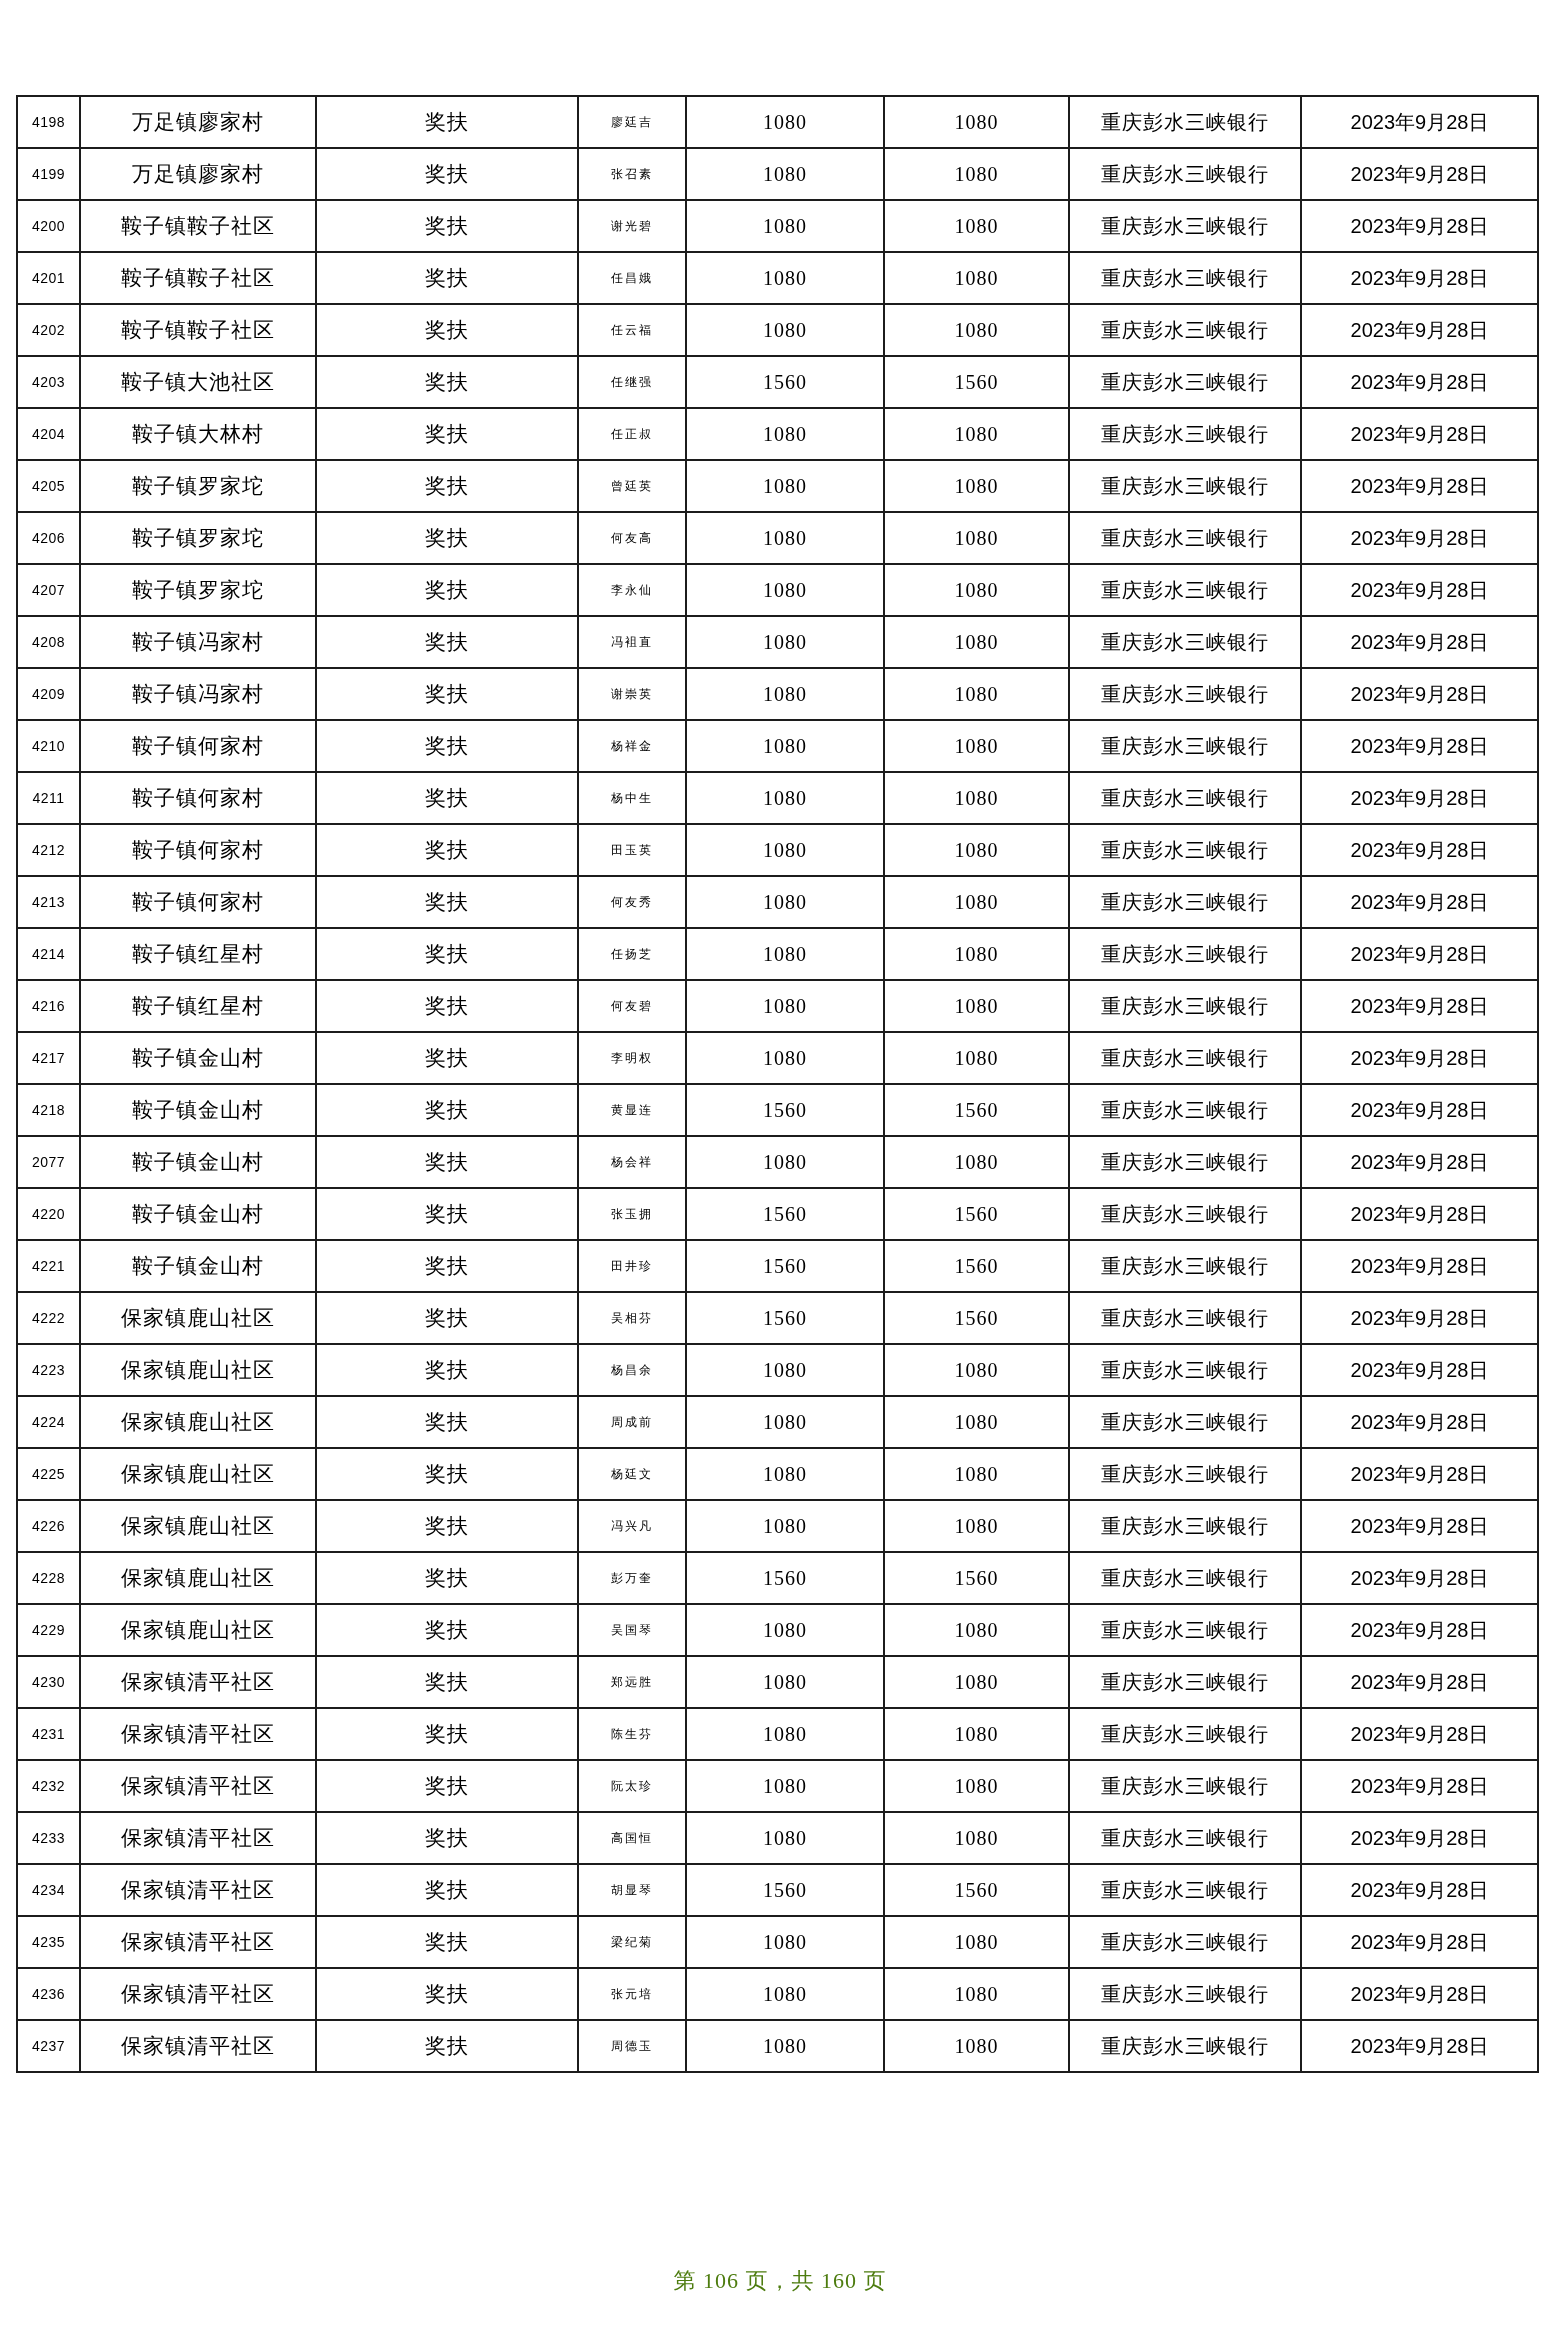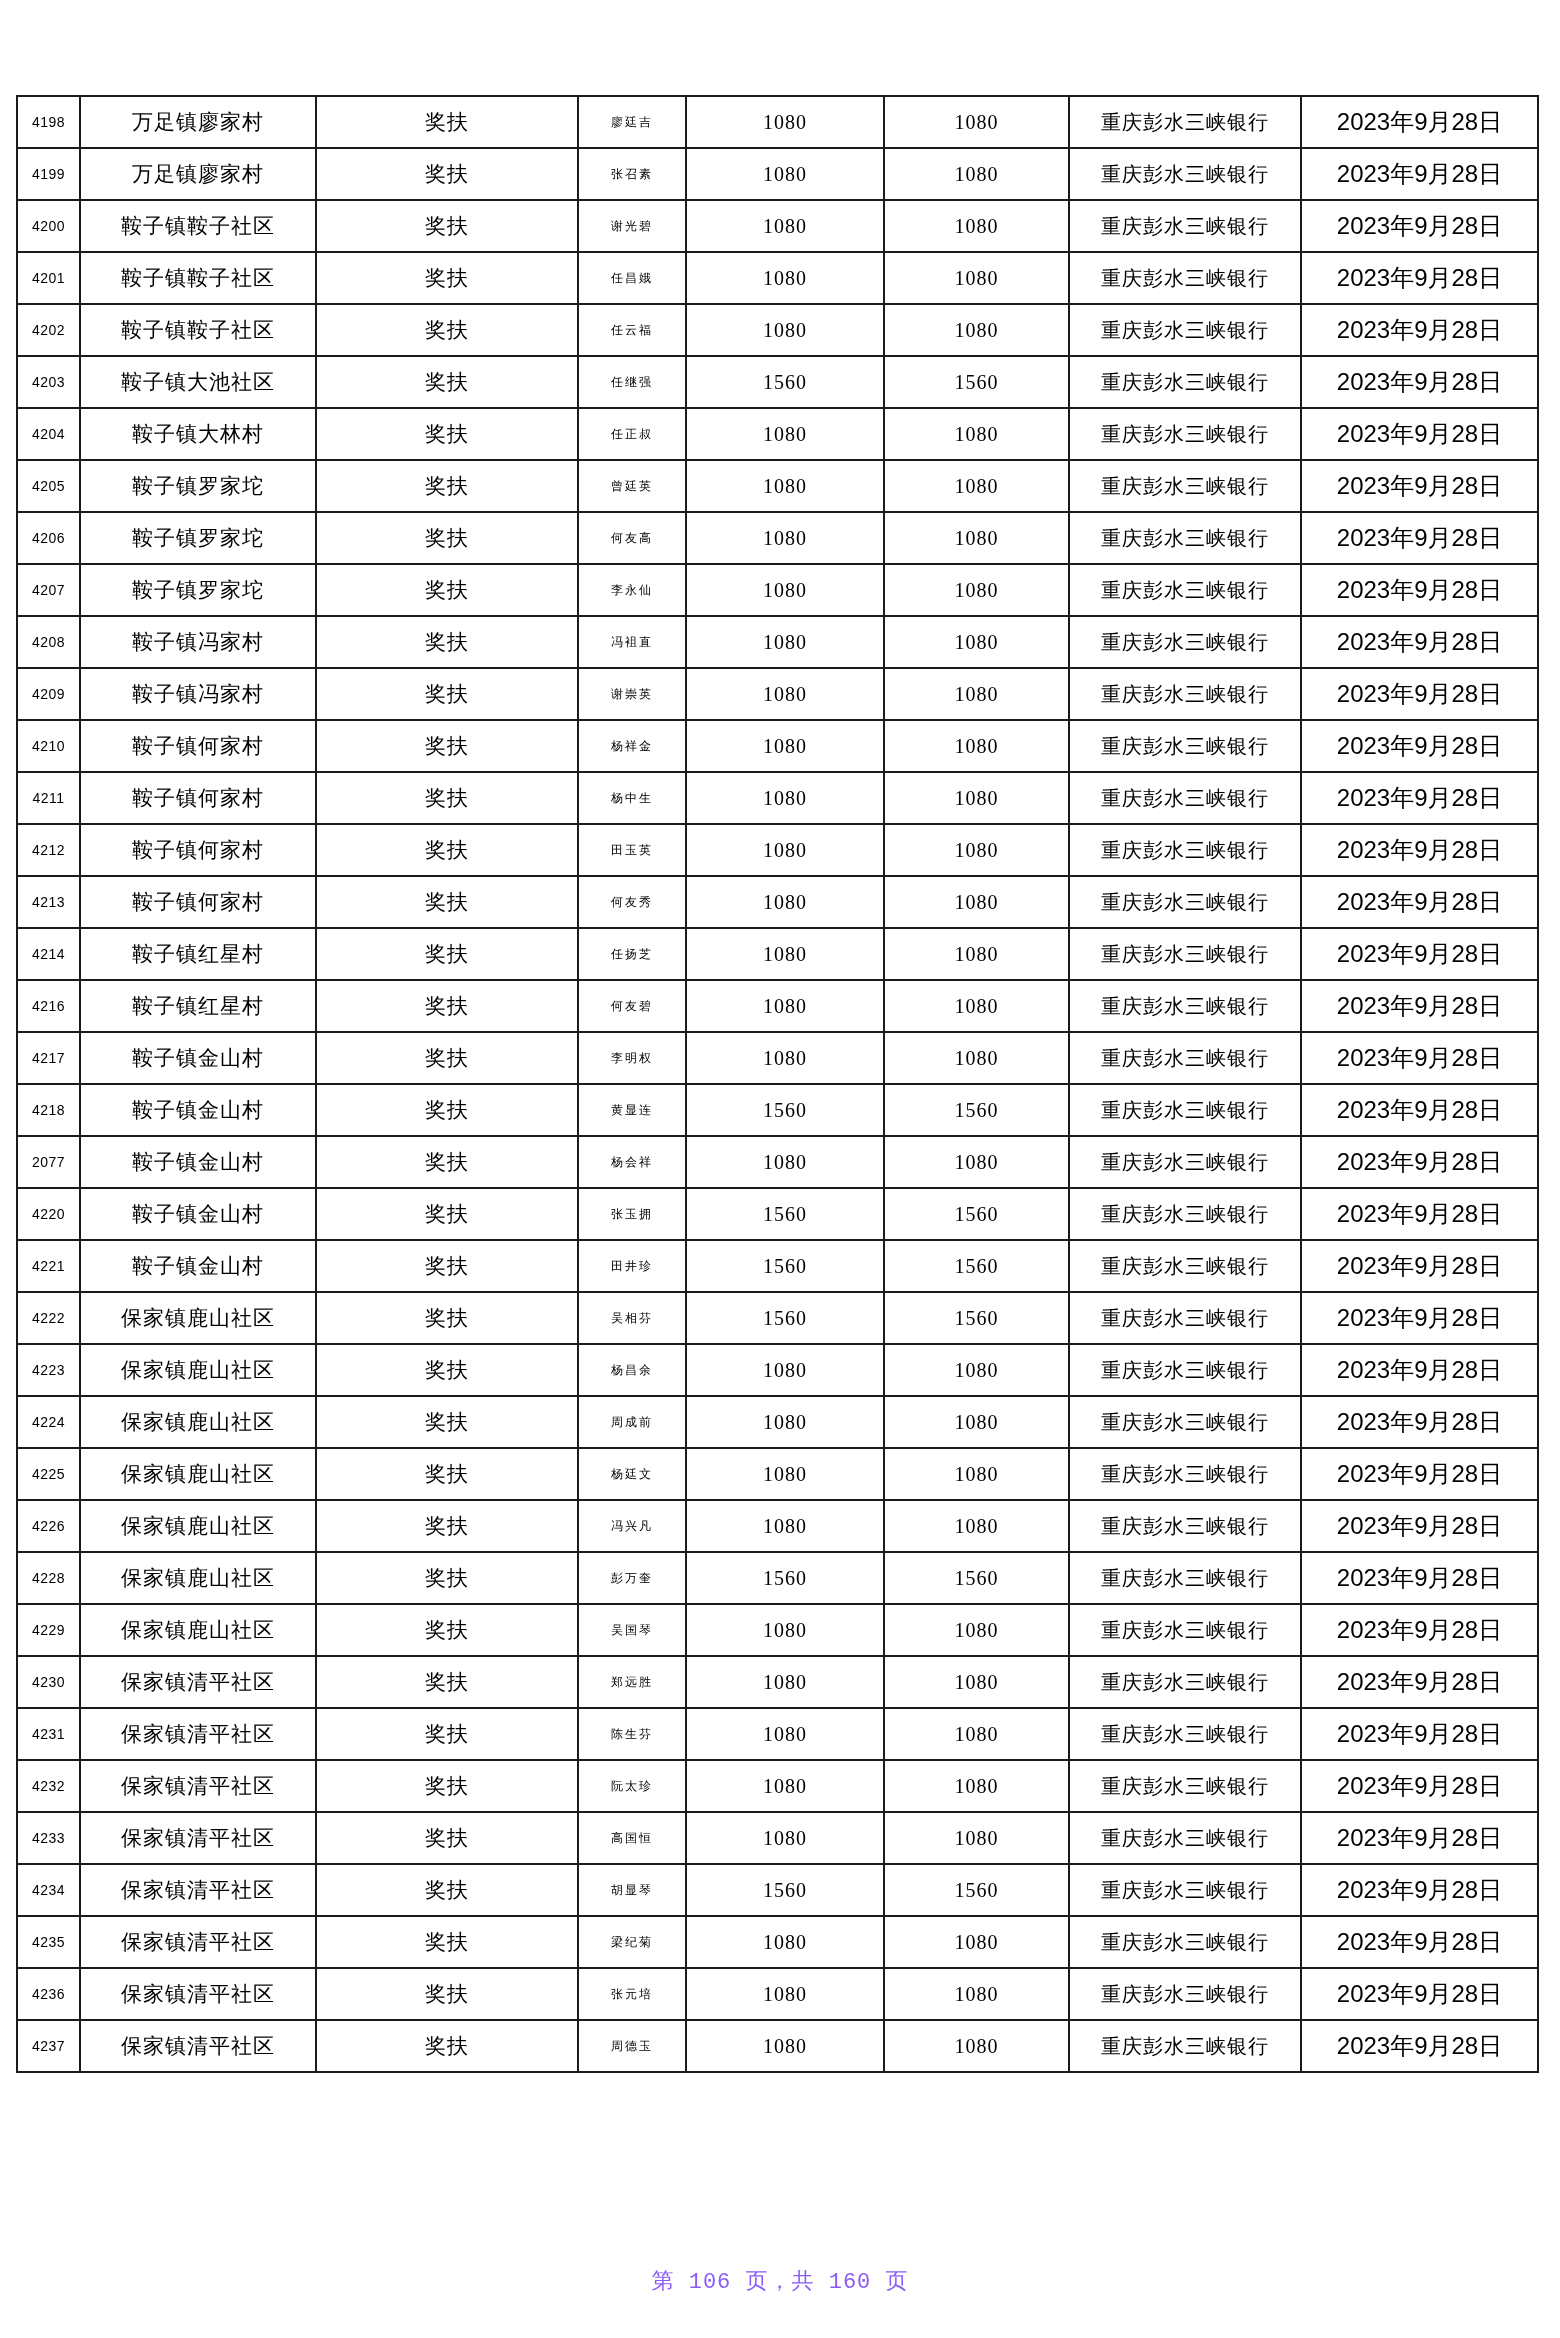--- a/index.html
+++ b/index.html
@@ -50,31 +50,31 @@
     font-size: 12px;
     letter-spacing: 2px;
   }
   .c-amount_standard, .c-amount_paid, .c-bank {
     font-family: "Liberation Serif", serif;
     font-size: 20px;
     letter-spacing: 1px;
   }
   .c-date {
     font-family: "Liberation Sans", sans-serif;
-    font-size: 24px;
+    font-size: 20px;
   }
   .page-footer {
     position: absolute;
     top: 2266px;
     left: 0;
     width: 100%;
     text-align: center;
-    font-family: Liberation Mono, monospace;
+    font-family: Liberation Serif, serif;
     font-size: 22px;
-    color: #8b5cf6;
+    color: #4d7c0f;
     letter-spacing: 1px;
   }
 </style>
 </head>
 <body>
 
 <div class="table-wrap">
   <table class="payment-table">
     <colgroup>
       <col style="width:63px">

